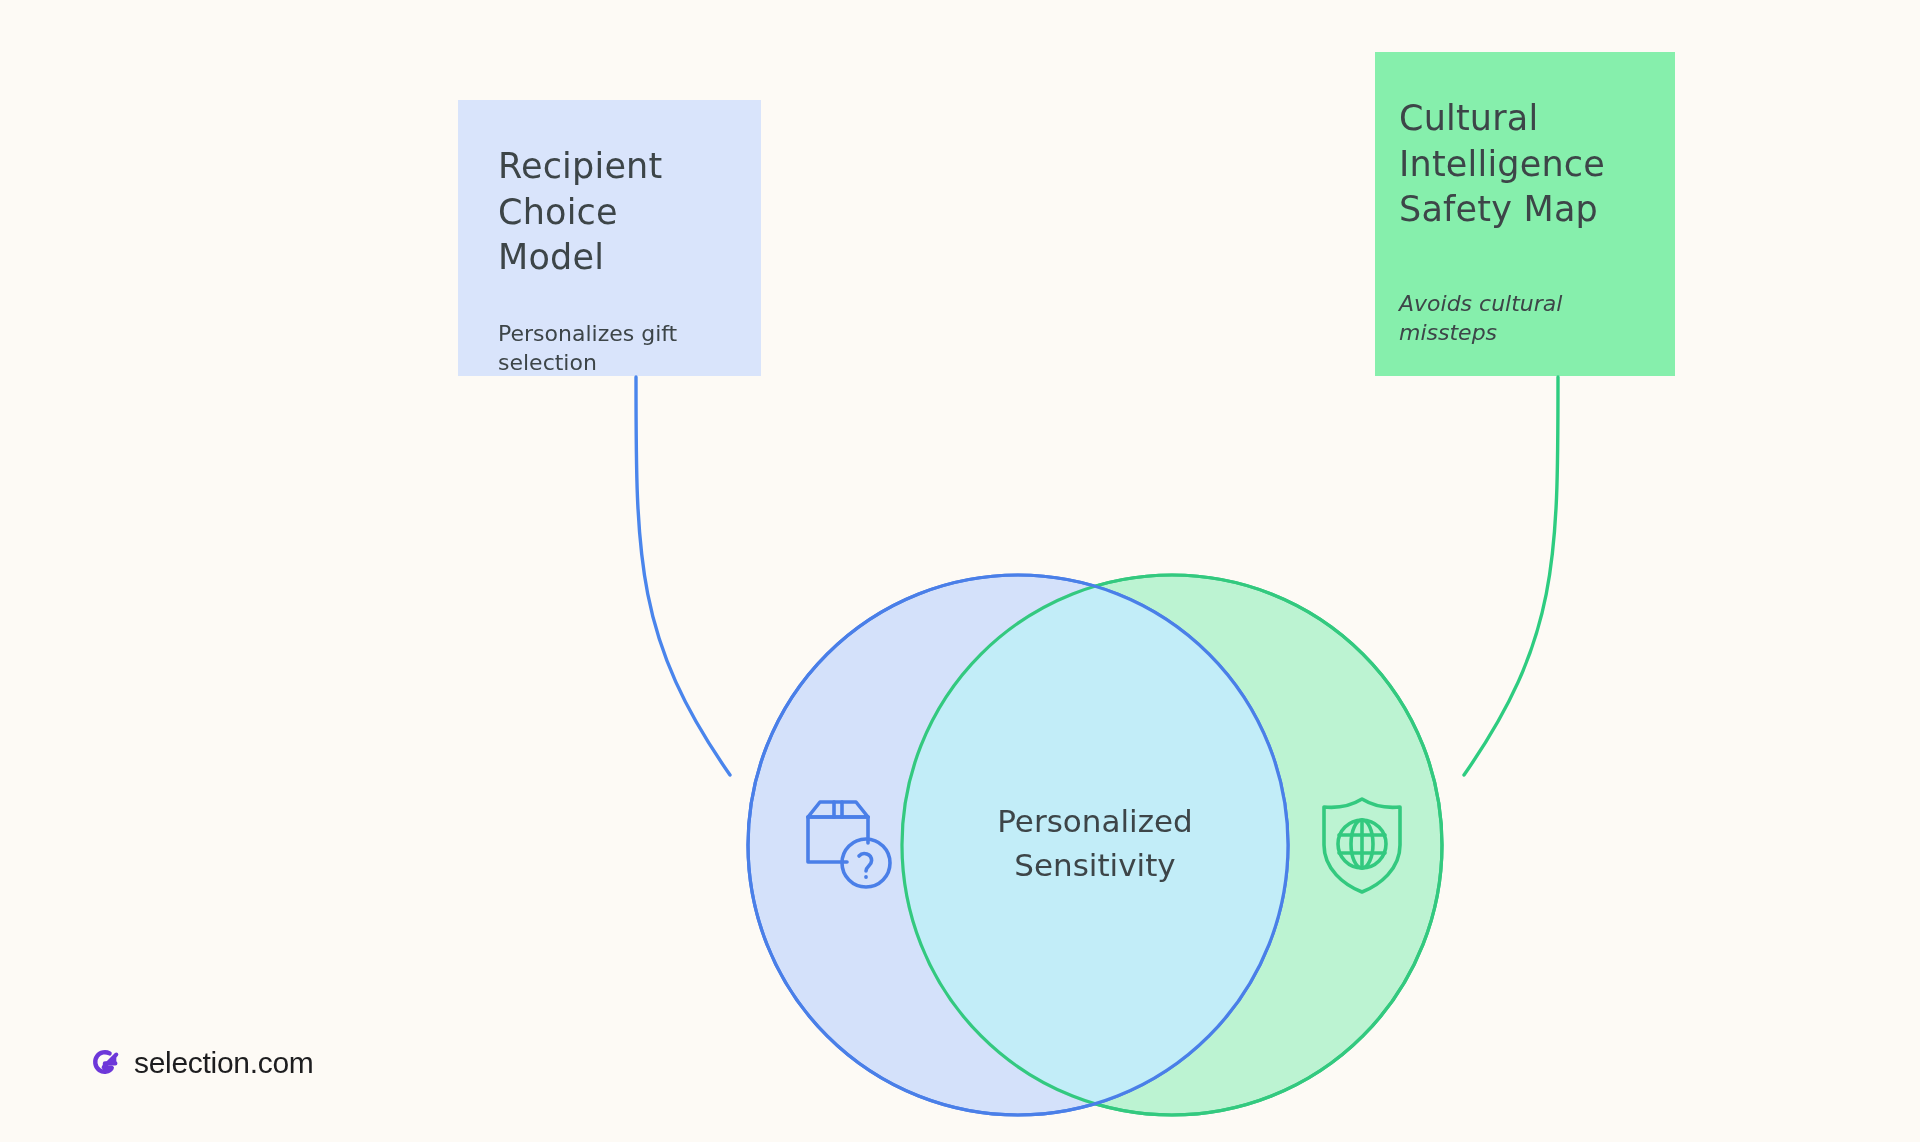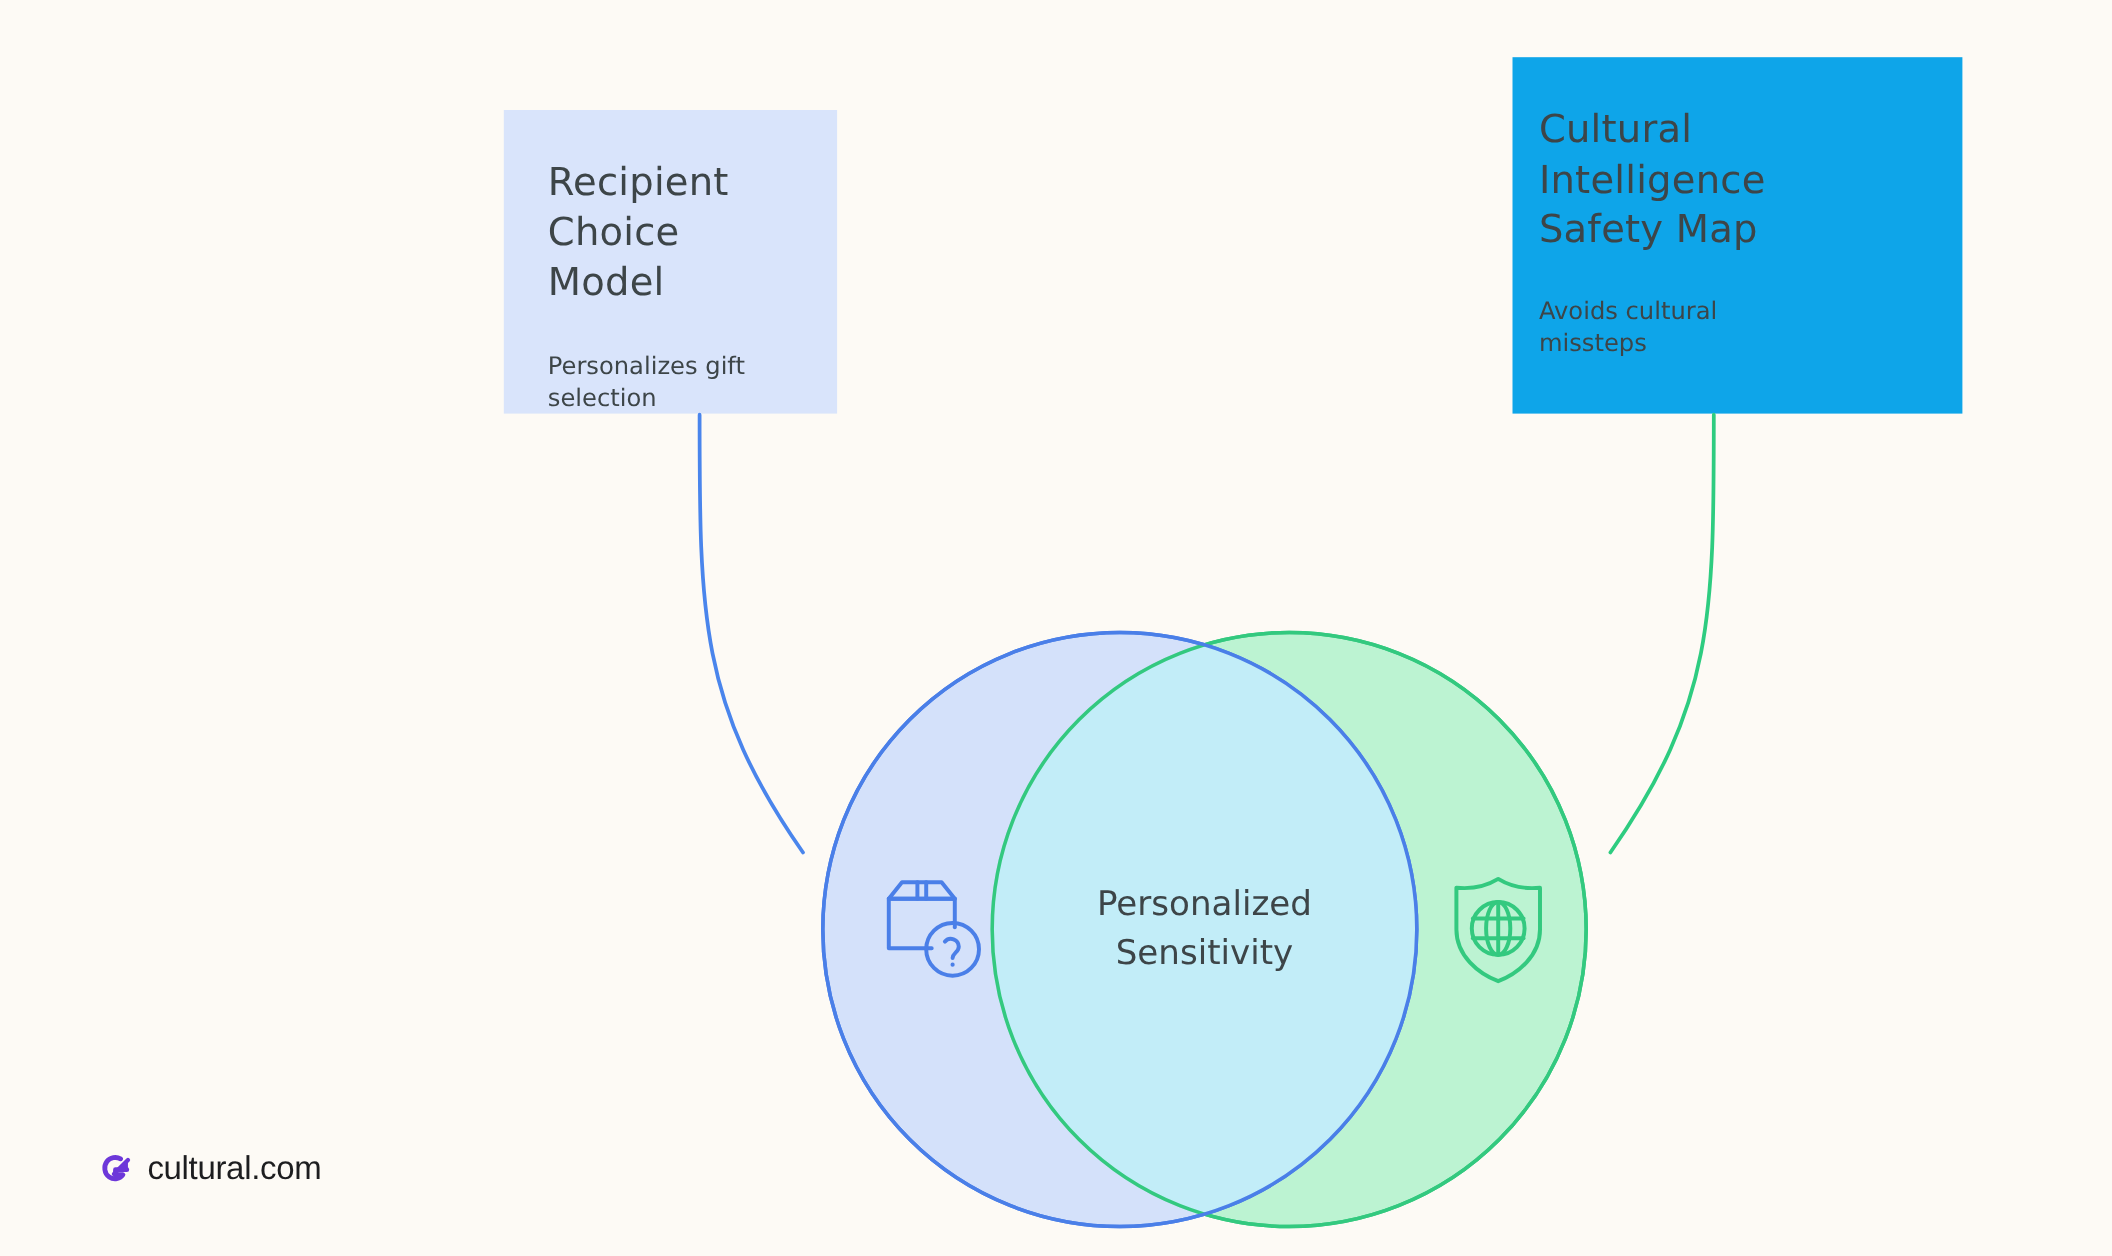--- a/index.html
+++ b/index.html
@@ -46,26 +46,26 @@
     top: 100px;
     width: 303px;
     height: 276px;
     background: #D9E4FB;
   }
   #card-left .card-title { margin-bottom: 38px; }
 
   #card-right {
     left: 1375px;
     top: 52px;
-    width: 409px;
+    width: 300px;
     height: 324px;
-    background: #0ea5e9;
+    background: #86efac;
     padding-left: 24px;
   }
-  #card-right .card-desc-wrap { margin-top: 36px; }
+  #card-right .card-desc-wrap { margin-top: 56px; font-style: italic; }
 
   
   #headline {
     position: absolute;
     left: 88px;
     top: 548px;
     width: 430px;
     font-family: "Liberation Sans", sans-serif;
     font-size: 66px;
     font-weight: 700;
@@ -130,21 +130,21 @@
     </div>
   </div>
 
 
   <div id="footer-logo">
     <svg id="logo-mark" viewBox="0 0 48 48">
       <path d="M30.5 10.5 C25 7.5 17 8.5 13 14 C8.5 20 9.5 29.5 16 34 C22 38 30 36.5 33.5 31 L24 31 L24 24.5 L38.5 24.5" fill="none" stroke="#6D37D9" stroke-width="6.2" stroke-linecap="round" stroke-linejoin="round"></path>
       <path d="M40 12 L40 26 L26 26 Z" fill="#6D37D9"></path>
       <path d="M40 12 L22 30" stroke="#6D37D9" stroke-width="5.5" stroke-linecap="round" fill="none"></path>
     </svg>
-    <span id="logo-text">cultural.com</span>
+    <span id="logo-text">selection.com</span>
   </div>
 
   <svg id="venn-layer" viewBox="0 0 1920 1142">
     <defs>
       <clipPath id="clip-left-circle">
         <circle cx="1018" cy="845" r="270"></circle>
       </clipPath>
     </defs>
 
     <path class="hit" d="M 636 377 C 636 560 636 640 730 775" fill="none" stroke="#4A85EC" stroke-width="3.4" stroke-linecap="round"></path>

